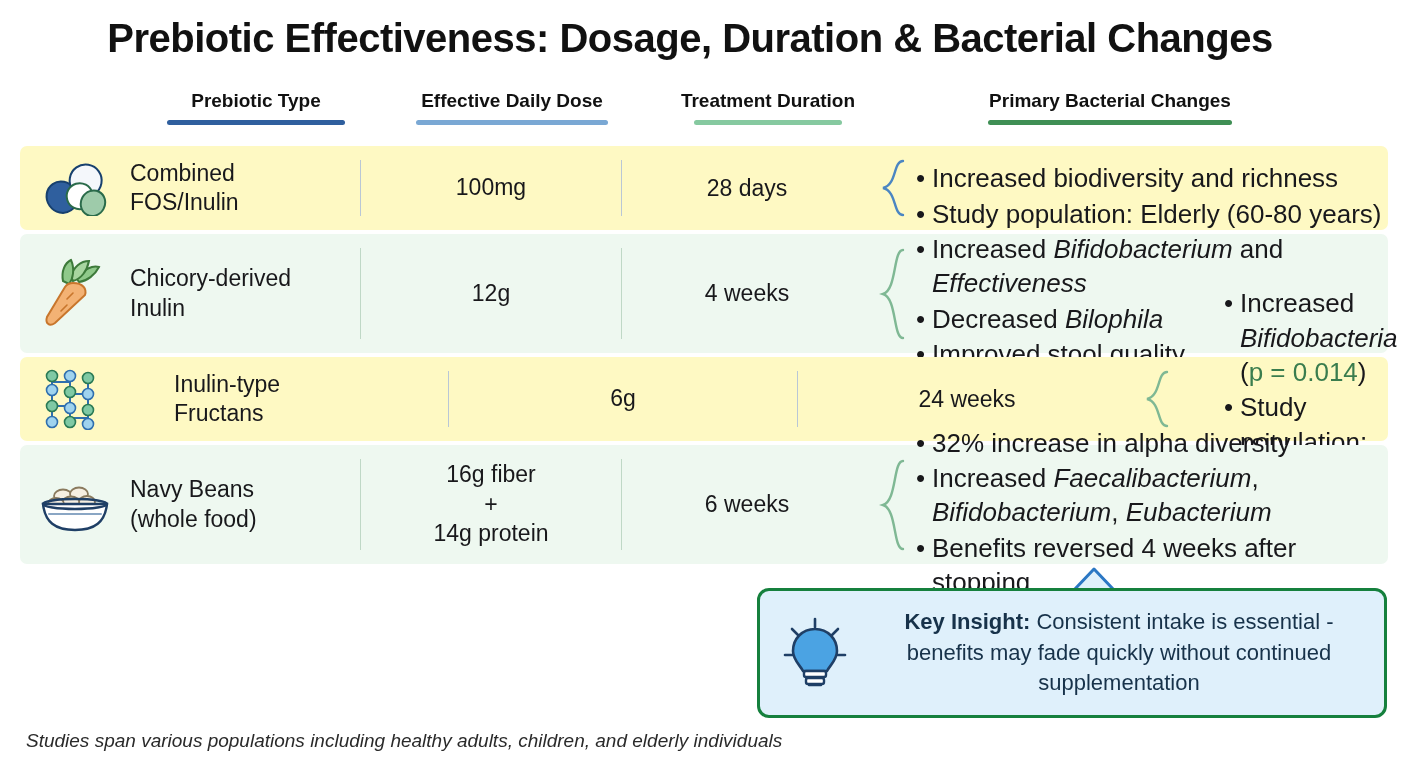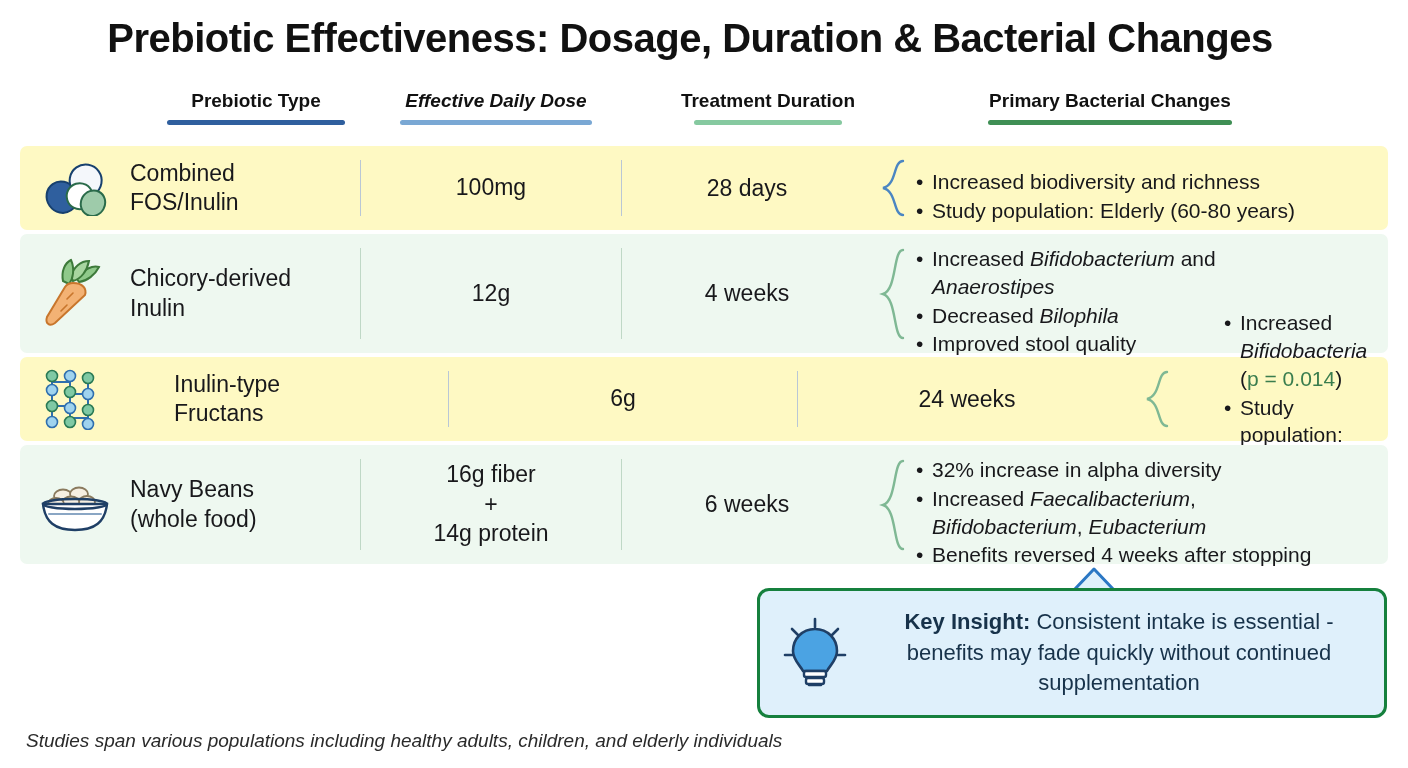--- a/index.html
+++ b/index.html
@@ -53,21 +53,21 @@
     white-space: nowrap;
   }
   .col-head .label { display: block; }
   .col-head .underline {
     display: block;
     height: 5px;
     border-radius: 3px;
     margin: 8px auto 0 auto;
   }
   #ch0 { left: 108px;  width: 256px; }
-  #ch1 { left: 348px;  width: 256px; font-style: italic; }
+  #ch1 { left: 364px;  width: 256px; }
   #ch2 { left: 620px;  width: 256px; }
   #ch3 { left: 880px;  width: 420px; }
 
   
   .rows {
     position: absolute;
     top: 146px;
     left: 20px;
     width: 1368px;
   }
@@ -123,21 +123,21 @@
   }
   .brace {
     width: 42px;
     flex: 0 0 42px;
     display: flex;
     align-items: center;
     justify-content: center;
   }
   .cell-changes {
     flex: 1 1 auto;
-    font-size: 21px;
+    font-size: 26px;
     line-height: 1.32;
     color: #18181b;
     padding-right: 6px;
     margin-top: 16px;
   }
   .cell-changes ul {
     margin: 0;
     padding: 0 0 0 18px;
     list-style: none;
   }
@@ -283,21 +283,21 @@
       <div class="cell-dose">12g</div>
       <div class="vdiv"></div>
       <div class="cell-dur">4 weeks</div>
       <div class="brace">
         <svg width="28" height="92" viewBox="0 0 28 92" aria-hidden="true">
           <path d="M24 2 C14 2 18 42 4 46 C18 50 14 90 24 90" fill="none" stroke="#7fb894" stroke-width="2.4" stroke-linecap="round"></path>
         </svg>
       </div>
       <div class="cell-changes">
         <ul>
-          <li>Increased <em>Bifidobacterium</em> and<br><em>Anaerostipes</em></li>
+          <li>Increased <em>Bifidobacterium</em> and<br><em>Effectiveness</em></li>
           <li>Decreased <em>Bilophila</em></li>
           <li>Improved stool quality</li>
         </ul>
       </div>
     </div>
 
     <div class="row blue" style="height:84px;gap:44px;">
       <div class="cell-icon">
         <svg width="74" height="62" viewBox="0 0 74 62" aria-hidden="true">
           <g stroke="#2f6fae" stroke-width="2" fill="none">

